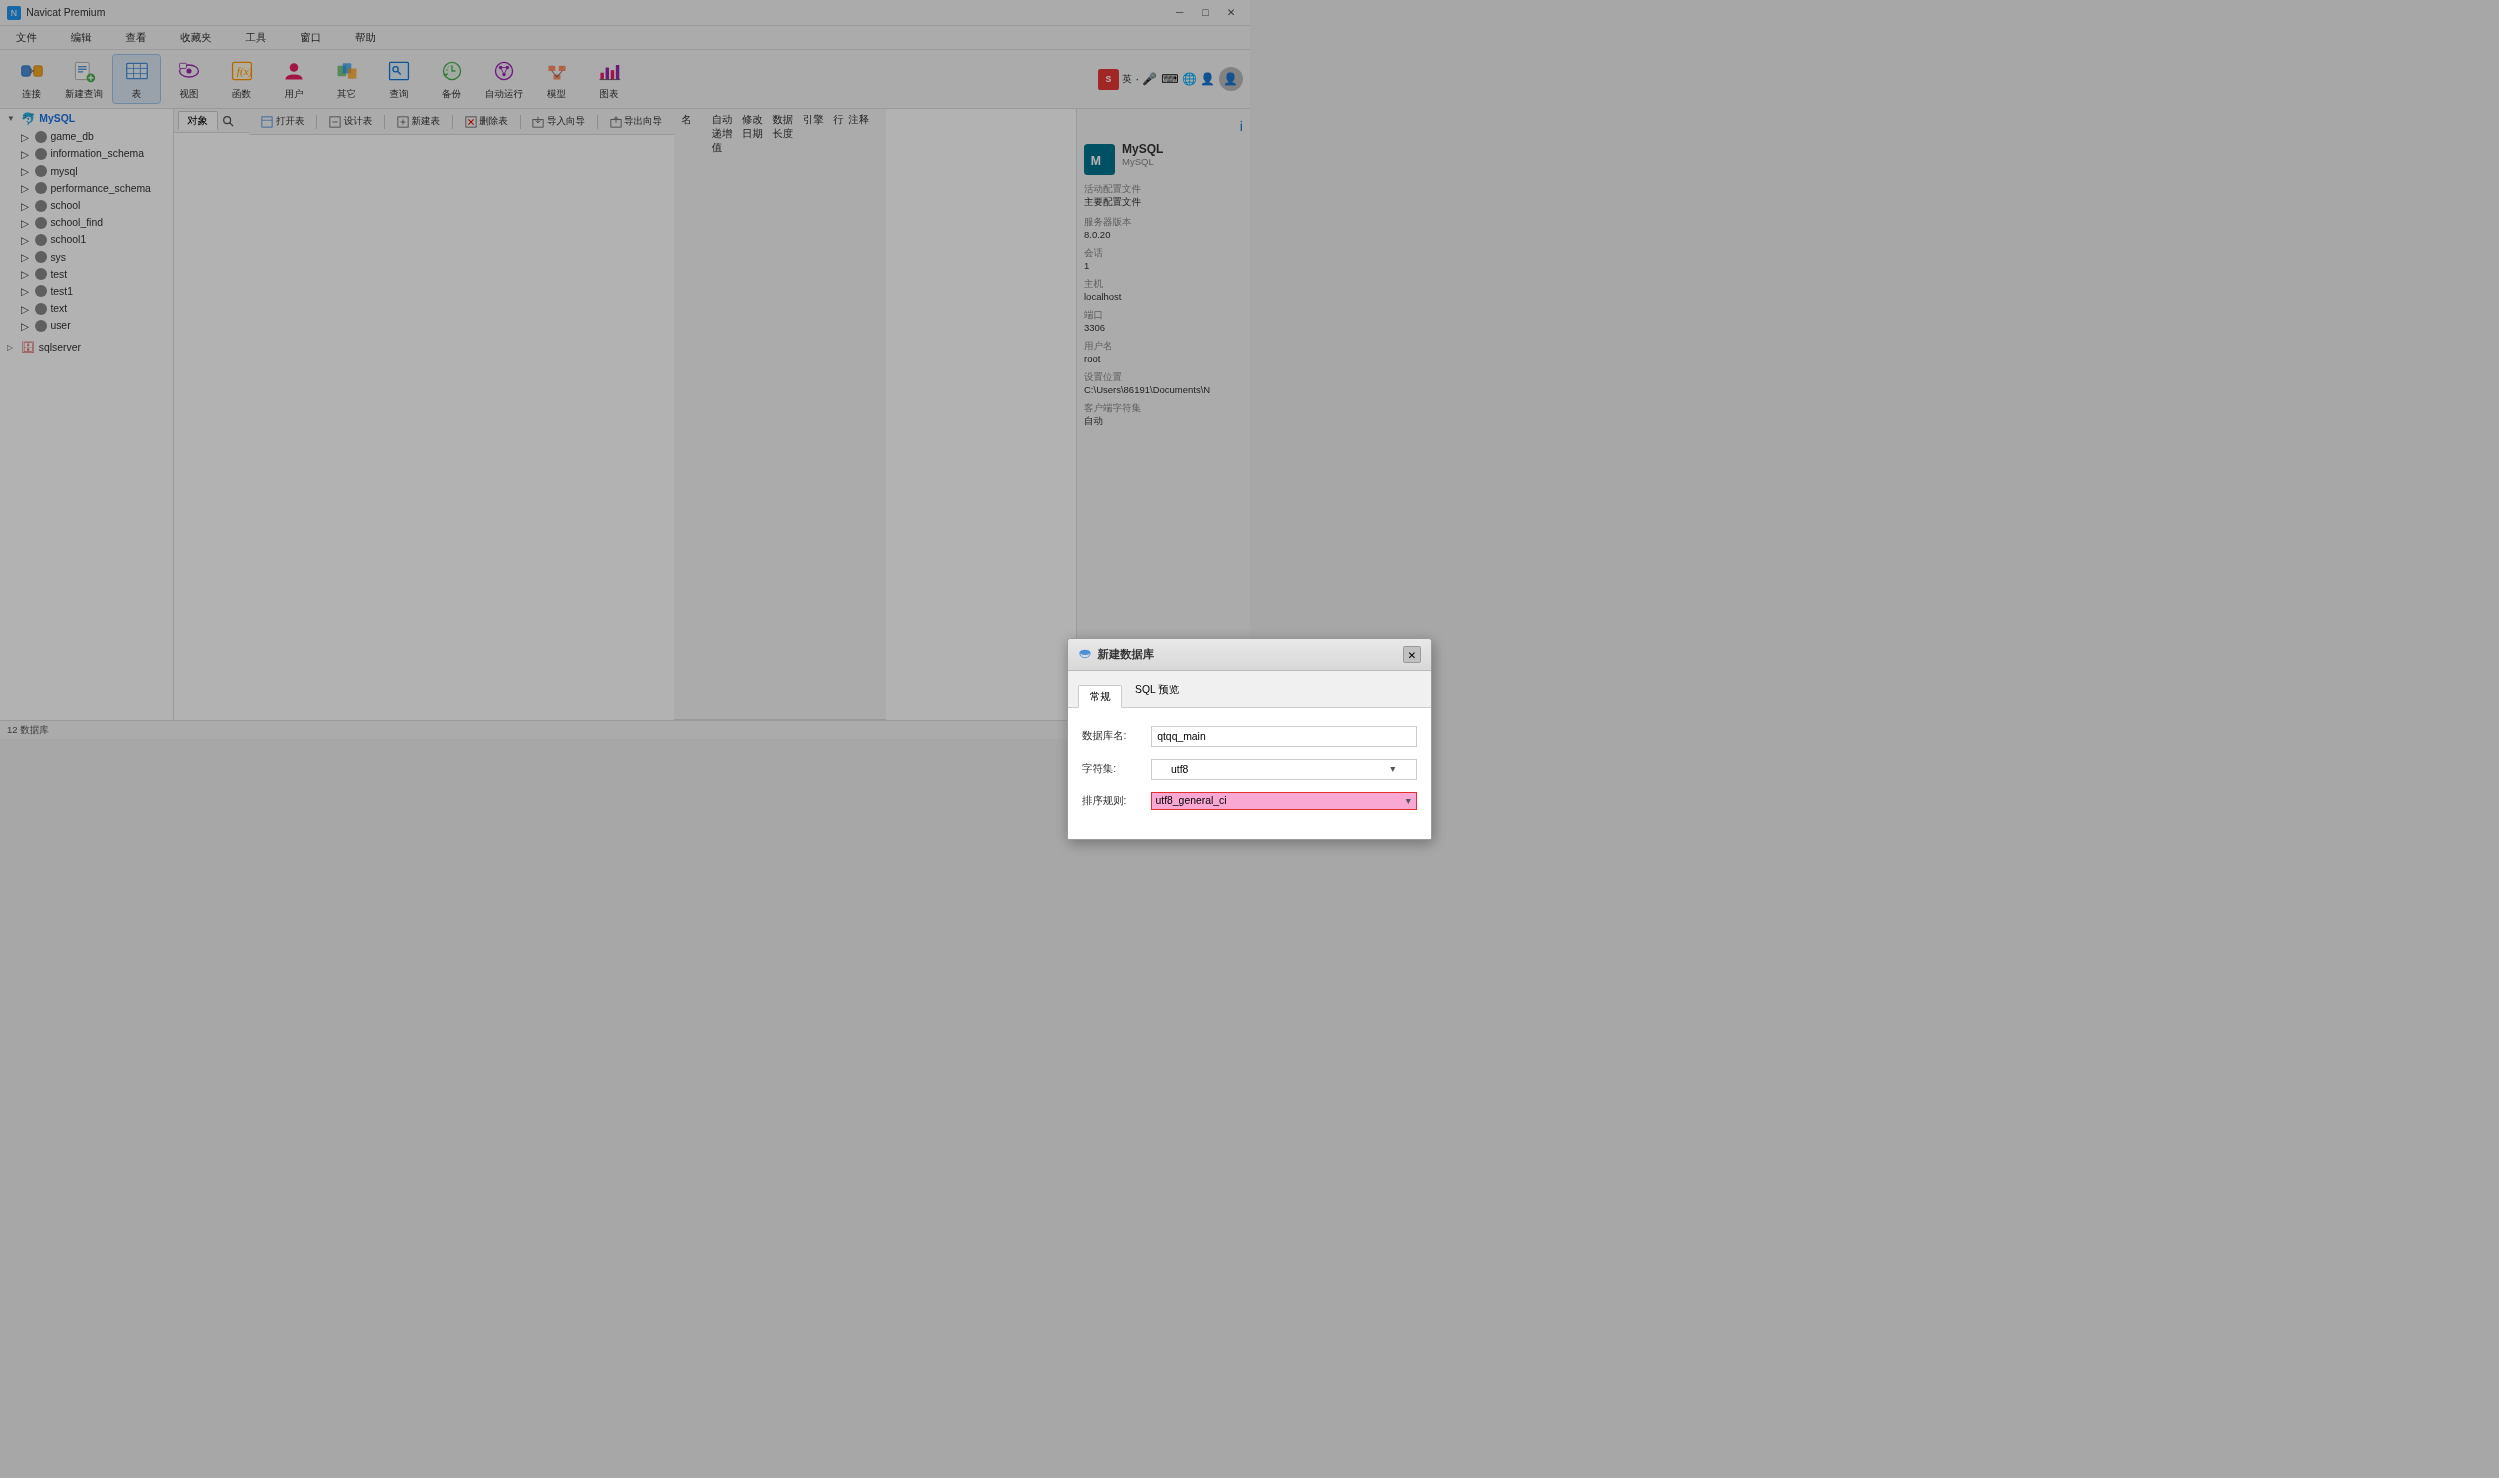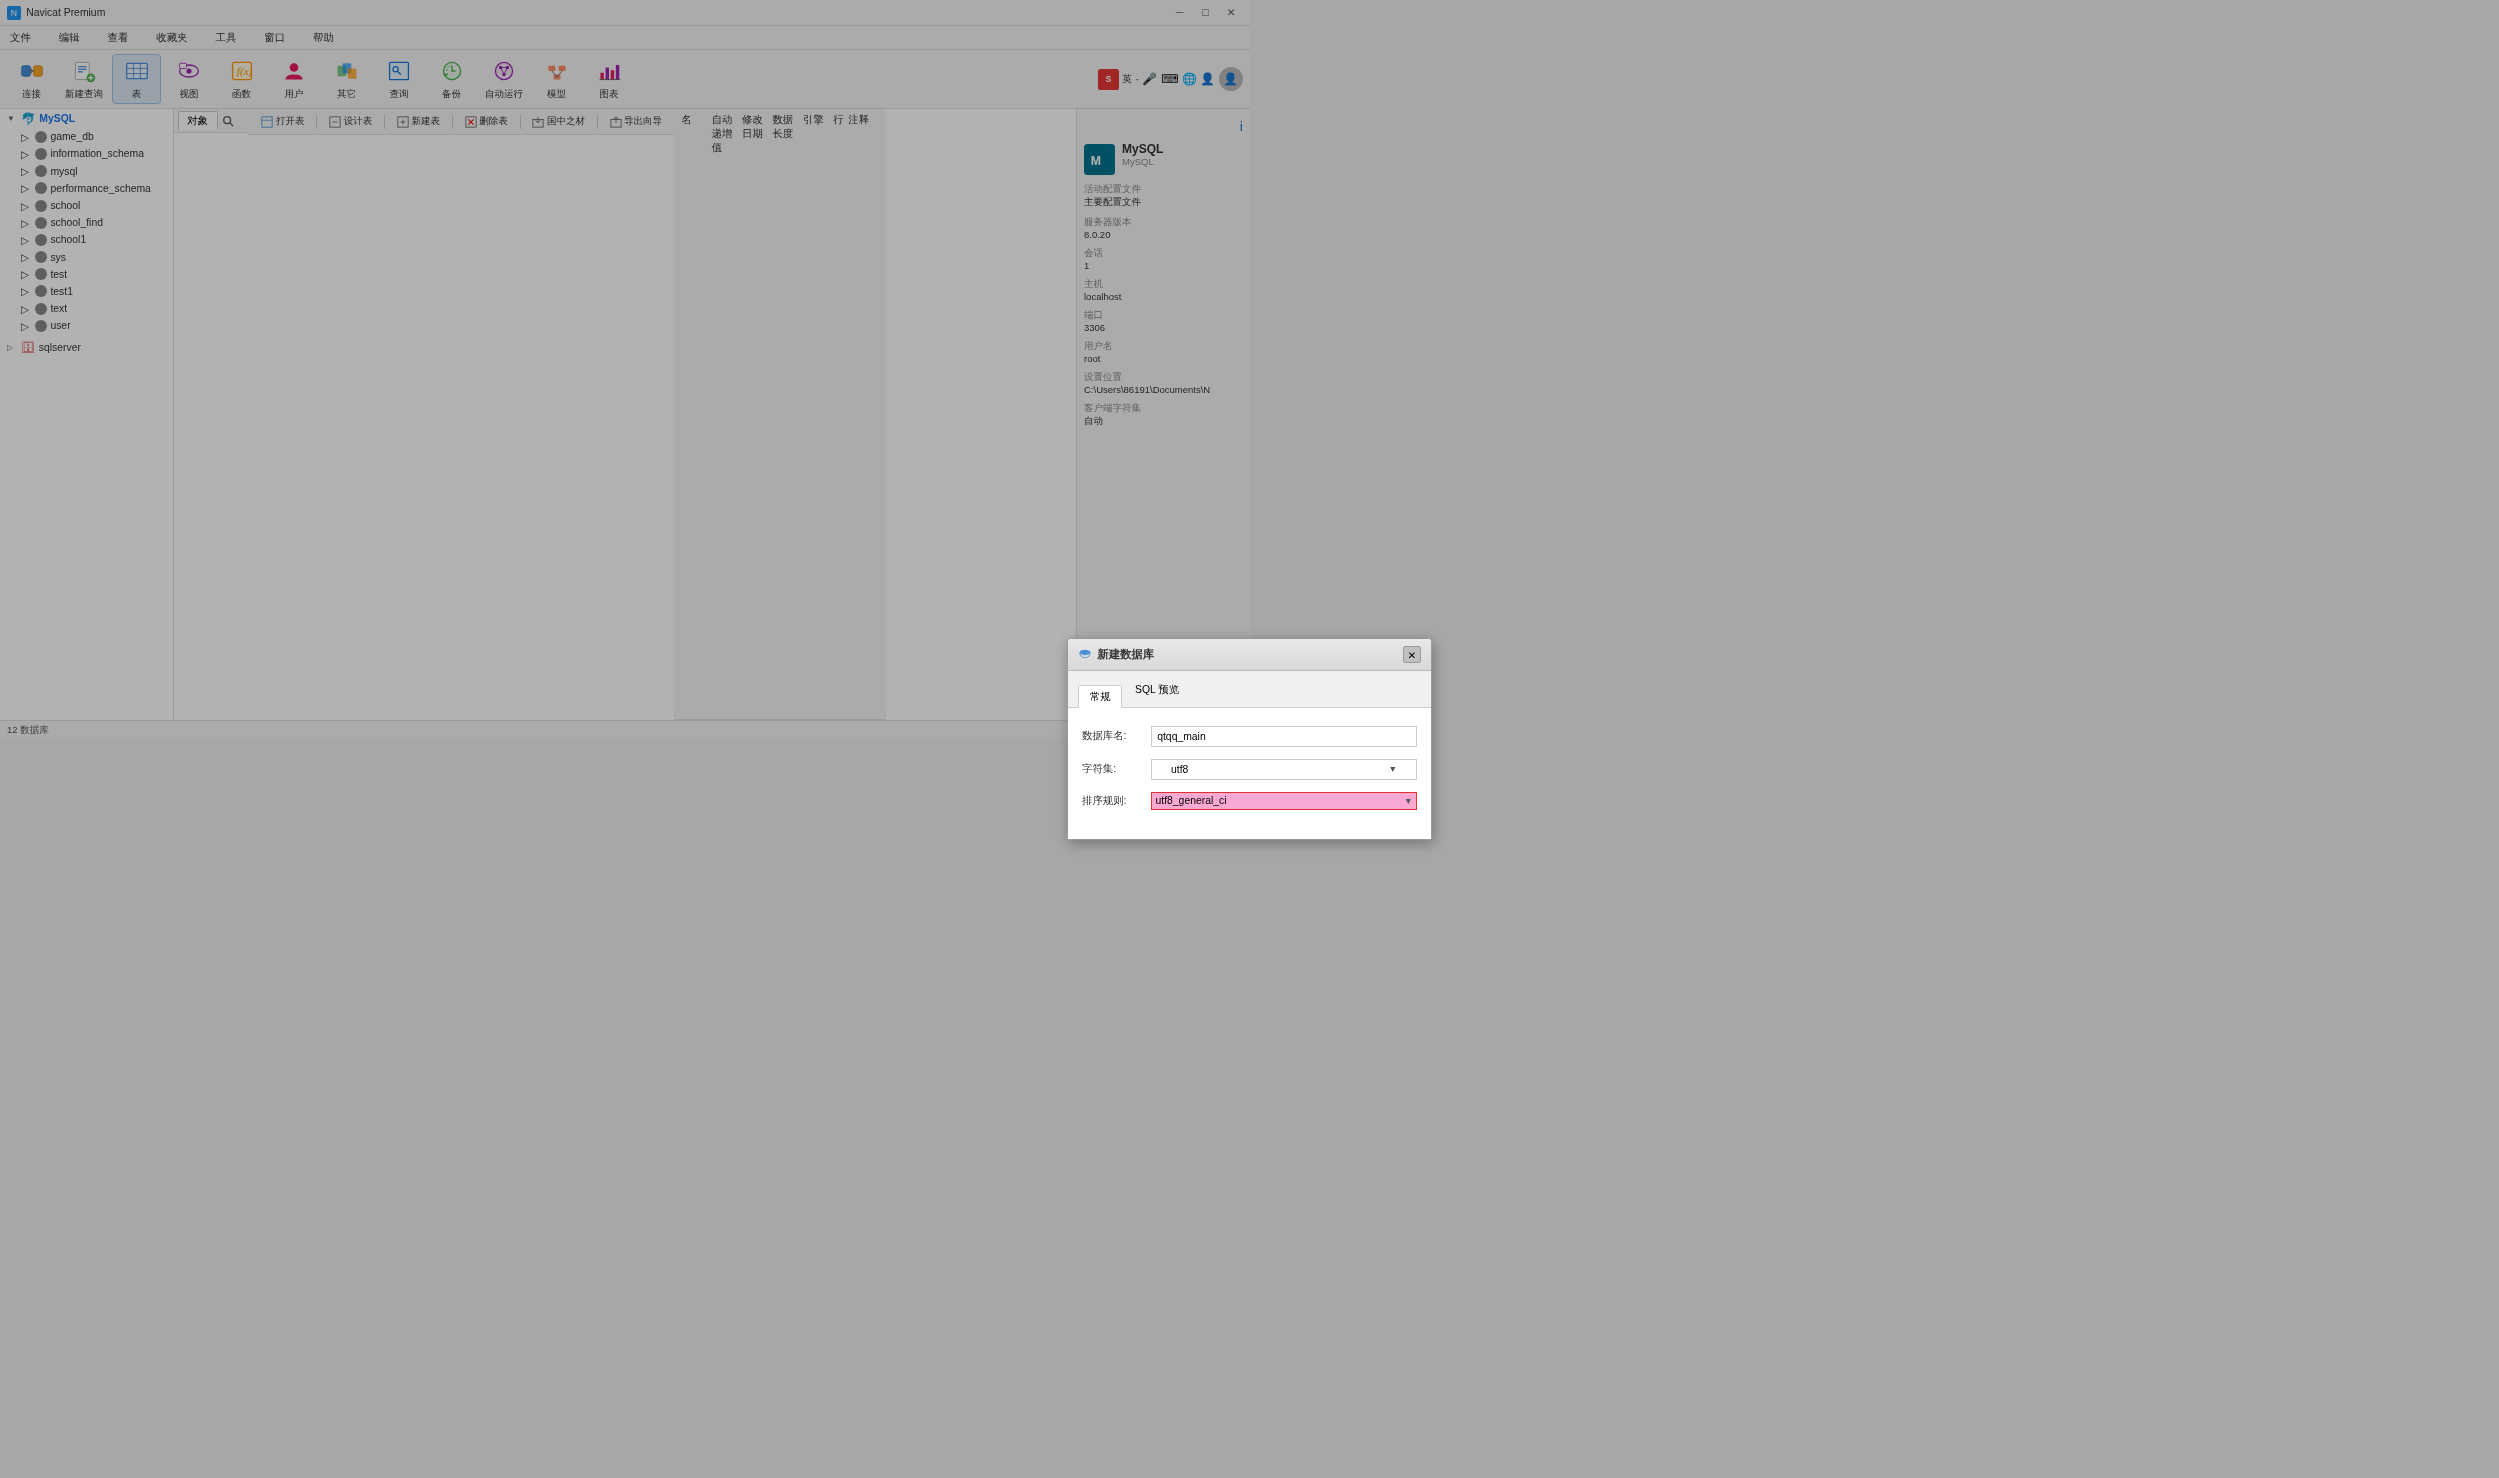--- a/index.html
+++ b/index.html
@@ -48,23 +48,23 @@
       font-size: 10.4px;
       color: #555;
     }
     
     
     .menu-bar {
       height: 24px;
       background: #f5f5f5;
       display: flex;
       align-items: center;
-      padding: 0 3px;
+      padding: 0 9px;
       border-bottom: 0.9px solid #ddd;
-      gap: 14px;
+      gap: 20px;
     }
     .menu-item {
       padding: 1.7px 7px;
       cursor: pointer;
       font-size: 10.4px;
       color: #333;
       border-radius: 1.7px;
     }
     
     
@@ -683,21 +683,21 @@
           </svg>
         <span>删除表</span>
       </div>
       <div class="toolbar-sep"></div>
       <div class="toolbar-btn-sm">
         <svg width="12" height="12" viewBox="0 0 14 14">
             <rect x="1" y="4" width="12" height="9" fill="none" stroke="#666" stroke-width="1"></rect>
             <line x1="7" y1="1" x2="7" y2="8" stroke="#666" stroke-width="1"></line>
             <polyline points="4,5 7,8 10,5" fill="none" stroke="#666" stroke-width="1"></polyline>
           </svg>
-        <span>国中之材</span>
+        <span>导入向导</span>
       </div>
       <div class="toolbar-sep"></div>
       <div class="toolbar-btn-sm">
         <svg width="12" height="12" viewBox="0 0 14 14">
             <rect x="1" y="4" width="12" height="9" fill="none" stroke="#666" stroke-width="1"></rect>
             <line x1="7" y1="8" x2="7" y2="1" stroke="#666" stroke-width="1"></line>
             <polyline points="4,4 7,1 10,4" fill="none" stroke="#666" stroke-width="1"></polyline>
           </svg>
         <span>导出向导</span>
       </div>

